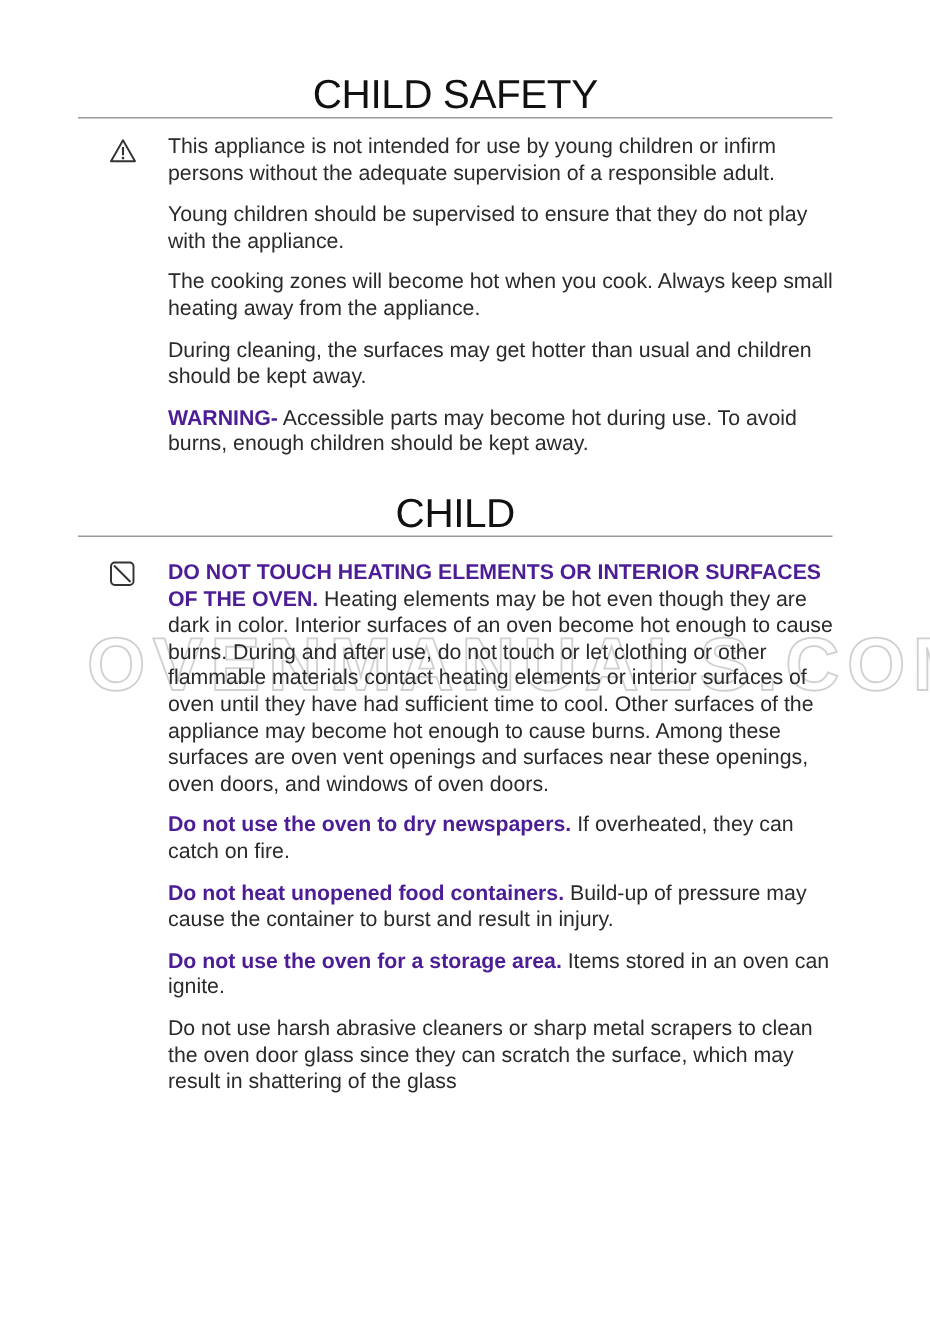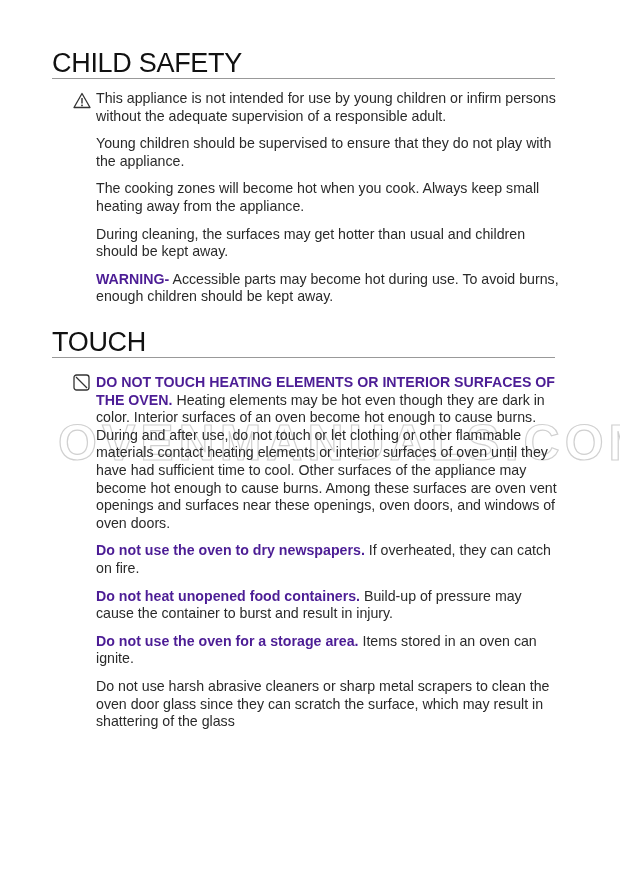--- a/index.html
+++ b/index.html
@@ -1,21 +1,21 @@
 <!DOCTYPE html>
 <html><head>
 <meta charset="utf-8">
 <style>
   html, body { margin: 0; padding: 0; background: #ffffff; }
   body { width: 620px; height: 881px; position: relative; overflow: hidden;
          font-family: "Liberation Sans", "DejaVu Sans", sans-serif; color: #333; }
   .section-title { position: absolute; left: 52px; right: 65px; font-size: 27px; font-weight: normal;
-                   color: #111; border-bottom: 1px solid #999; padding-bottom: 0px; line-height: 30px; letter-spacing: -0.3px; }
+                   color: #111; border-bottom: 1px solid #999; padding-bottom: 0px; line-height: 30px; letter-spacing: -0.3px; text-align: center; }
   .body-text { position: absolute; left: 96px; width: 466px; font-size: 14.2px; line-height: 17.6px; color: #2a2a2a; }
-  .body-text p { margin: 0 0 10px 0; }
+  .body-text p { margin: 0 0 10px 16px; }
   .body-text b { color: #4c1d95; }
   .icon { position: absolute; }
   .watermark { position: absolute; left: 58px; top: 418px; font-size: 50px; font-weight: bold; letter-spacing: 5px;
                color: transparent; -webkit-text-stroke: 1.2px rgba(170,170,170,0.55); white-space: nowrap; line-height: 50px; }
   .footer { position: absolute; left: 52px; top: 847px; font-size: 13px; color: #555; margin-top: 47px; }
   .footer .pg { color: #222; }
 </style>
 </head>
 <body>
 
@@ -28,21 +28,21 @@
 </svg>
 
 <div class="body-text" style="top:90px;">
   <p>This appliance is not intended for use by young children or infirm persons without the adequate supervision of a responsible adult.</p>
   <p>Young children should be supervised to ensure that they do not play with the appliance.</p>
   <p>The cooking zones will become hot when you cook. Always keep small heating away from the appliance.</p>
   <p>During cleaning, the surfaces may get hotter than usual and children should be kept away.</p>
   <p><b>WARNING-</b><span> Accessible parts may become hot during use. To avoid burns, enough children should be kept away.</span></p>
 </div>
 
-<div class="section-title" style="top:327px;">TOUCH</div>
+<div class="section-title" style="top:327px;">CHILD</div>
 
 <svg class="icon" style="left:73px; top:374px;" width="17" height="17" viewBox="0 0 17 17">
   <rect x="1" y="1" width="15" height="15" rx="2.5" fill="none" stroke="#333" stroke-width="1.3"></rect>
   <line x1="3" y1="3" x2="14" y2="14" stroke="#333" stroke-width="1.3"></line>
 </svg>
 
 <div class="watermark">OVENMANUALS.COM</div>
 
 <div class="body-text" style="top:374px;">
   <p><b>DO NOT TOUCH HEATING ELEMENTS OR INTERIOR SURFACES OF THE OVEN.</b><span> Heating elements may be hot even though they are dark in color. Interior surfaces of an oven become hot enough to cause burns. During and after use, do not touch or let clothing or other flammable materials contact heating elements or interior surfaces of oven until they have had sufficient time to cool. Other surfaces of the appliance may become hot enough to cause burns. Among these surfaces are oven vent openings and surfaces near these openings, oven doors, and windows of oven doors.</span></p>

